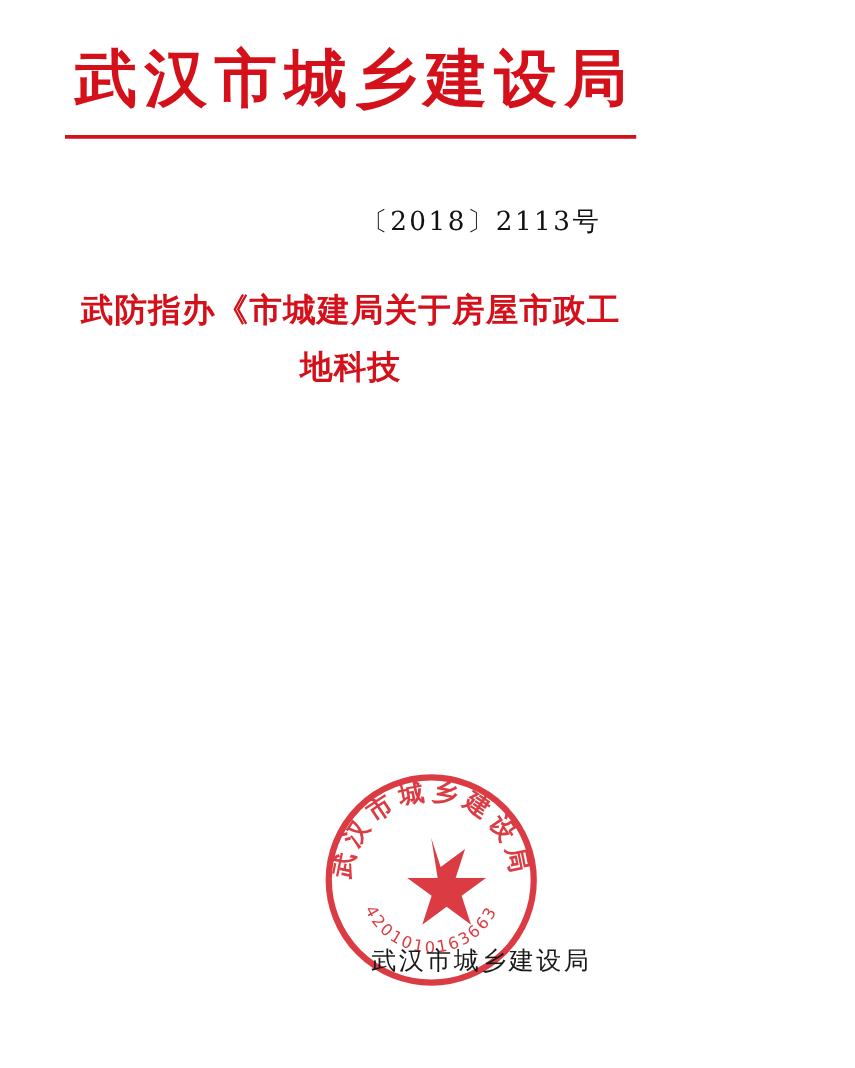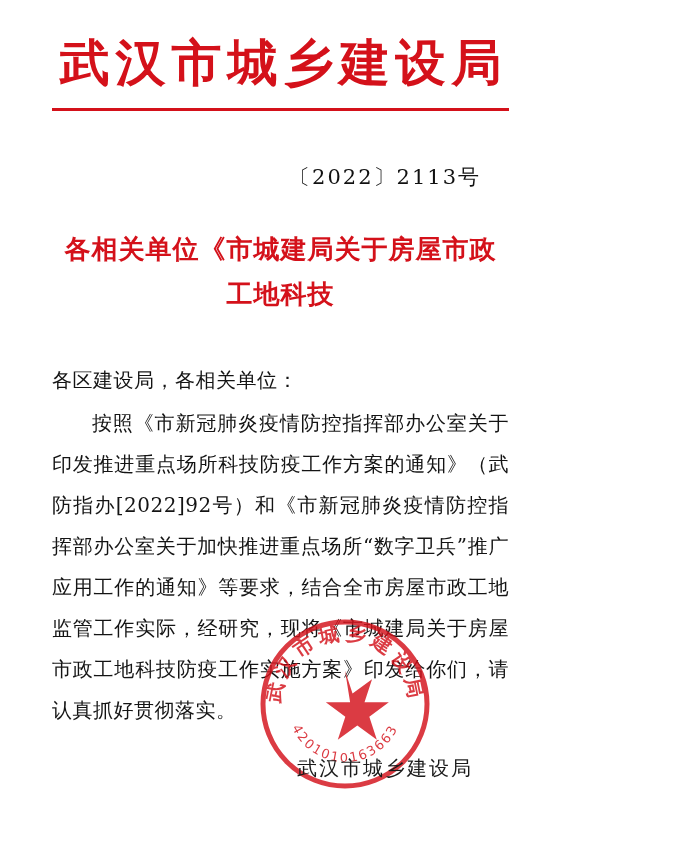--- a/index.html
+++ b/index.html
@@ -127,31 +127,27 @@
 <body>
 
 <div class="page">
 
   <div class="masthead">
     <div class="masthead-title">武汉市城乡建设局</div>
     <div class="masthead-rule"></div>
   </div>
 
   <div class="docnum-row">
-    <span class="docnum">〔2022〕2113号</span>
+    <span class="docnum">〔2018〕2113号</span>
   </div>
 
   <div class="doc-title">
-    <span class="line">各相关单位《市城建局关于房屋市政工地科技</span>
+    <span class="line">武防指办《市城建局关于房屋市政工地科技</span>
   </div>
 
-  <div class="body-text">
-    <p class="salutation">各区建设局，各相关单位：</p>
-    <p class="para">按照《市新冠肺炎疫情防控指挥部办公室关于印发推进重点场所科技防疫工作方案的通知》（武防指办[2022]92号）和《市新冠肺炎疫情防控指挥部办公室关于加快推进重点场所“数字卫兵”推广应用工作的通知》等要求，结合全市房屋市政工地监管工作实际，经研究，现将《市城建局关于房屋市政工地科技防疫工作实施方案》印发给你们，请认真抓好贯彻落实。</p>
-  </div>
 
   <div class="seal">
     <svg width="176" height="176" viewBox="0 0 176 176" xmlns="http://www.w3.org/2000/svg">
       <defs>
         <path id="sealTopArc" d="M 24,88 A 64,64 0 0 1 152,88" fill="none"></path>
         <path id="sealBottomArc" d="M 30,88 A 58,58 0 0 0 146,88" fill="none"></path>
       </defs>
       <circle cx="88" cy="88" r="82" fill="none" stroke="#d4111a" stroke-width="5"></circle>
       <text font-family="DejaVu Serif, serif" font-size="20" font-weight="bold" fill="#d4111a" letter-spacing="5">
         <textPath href="#sealTopArc" startOffset="50%" text-anchor="middle">武汉市城乡建设局</textPath>

